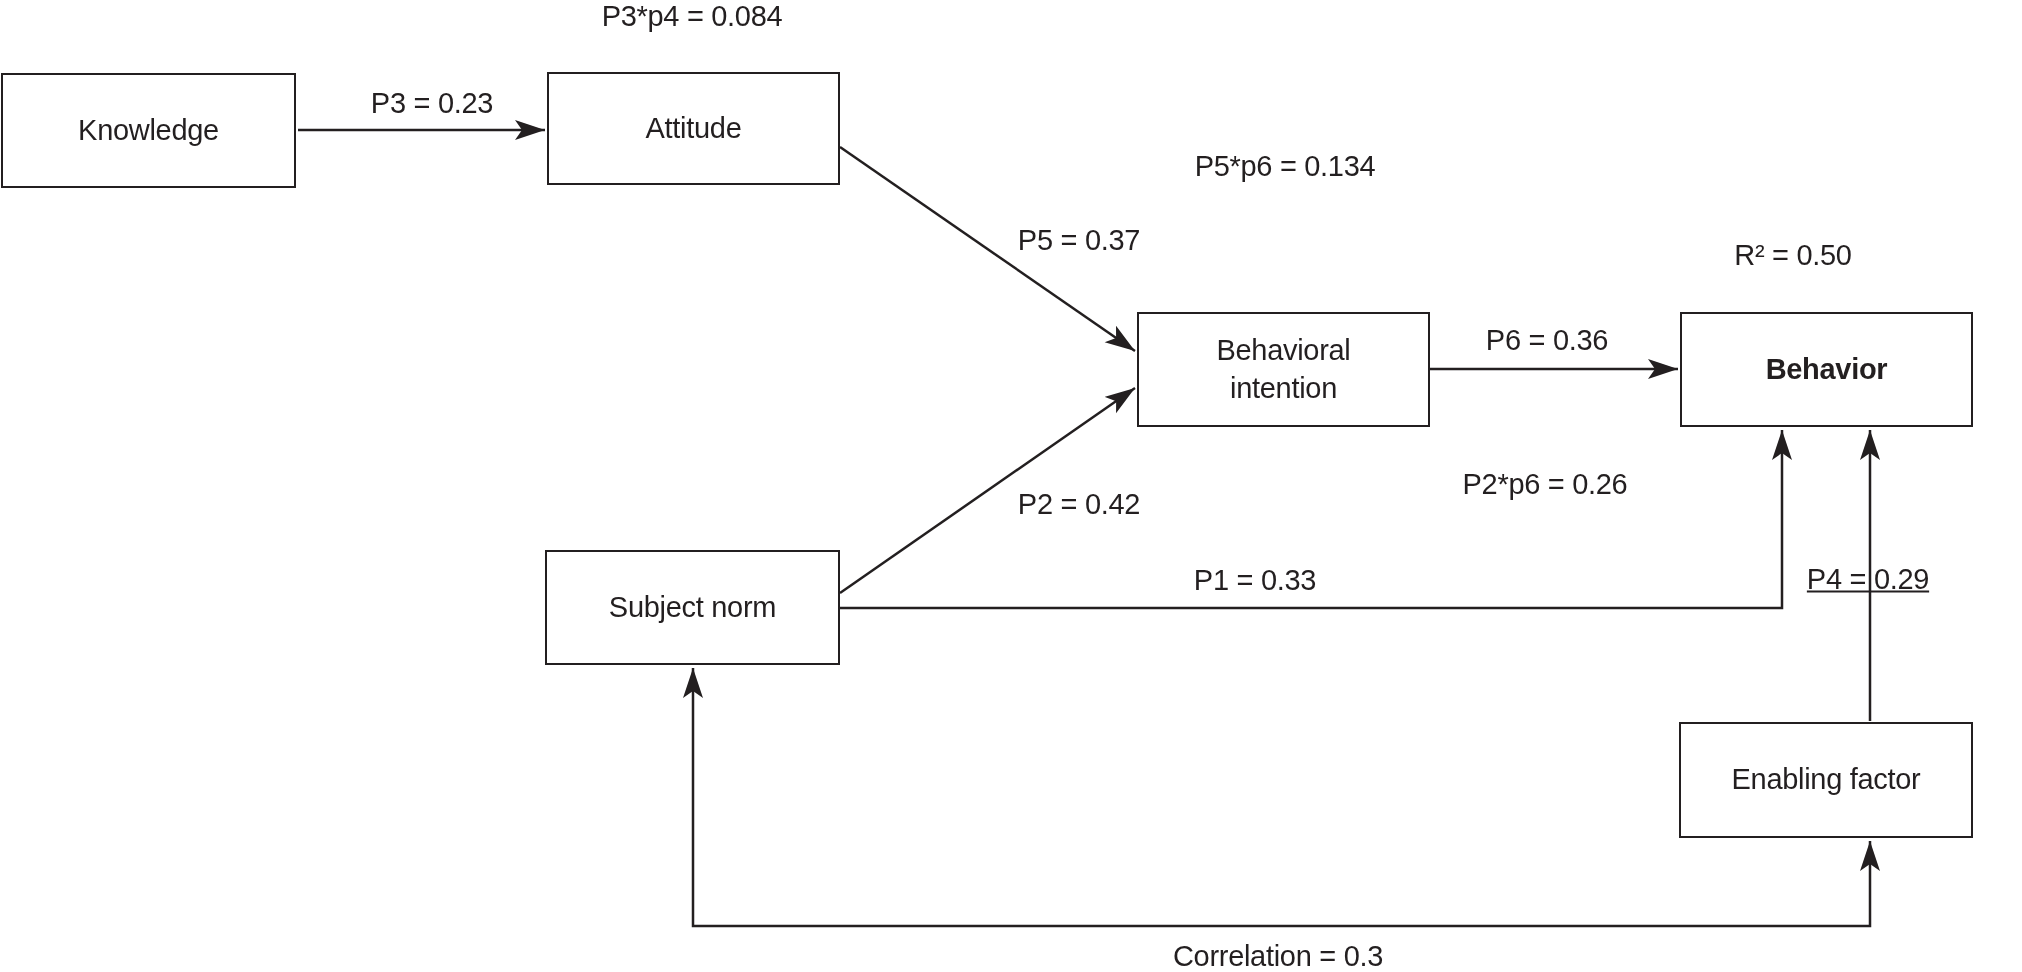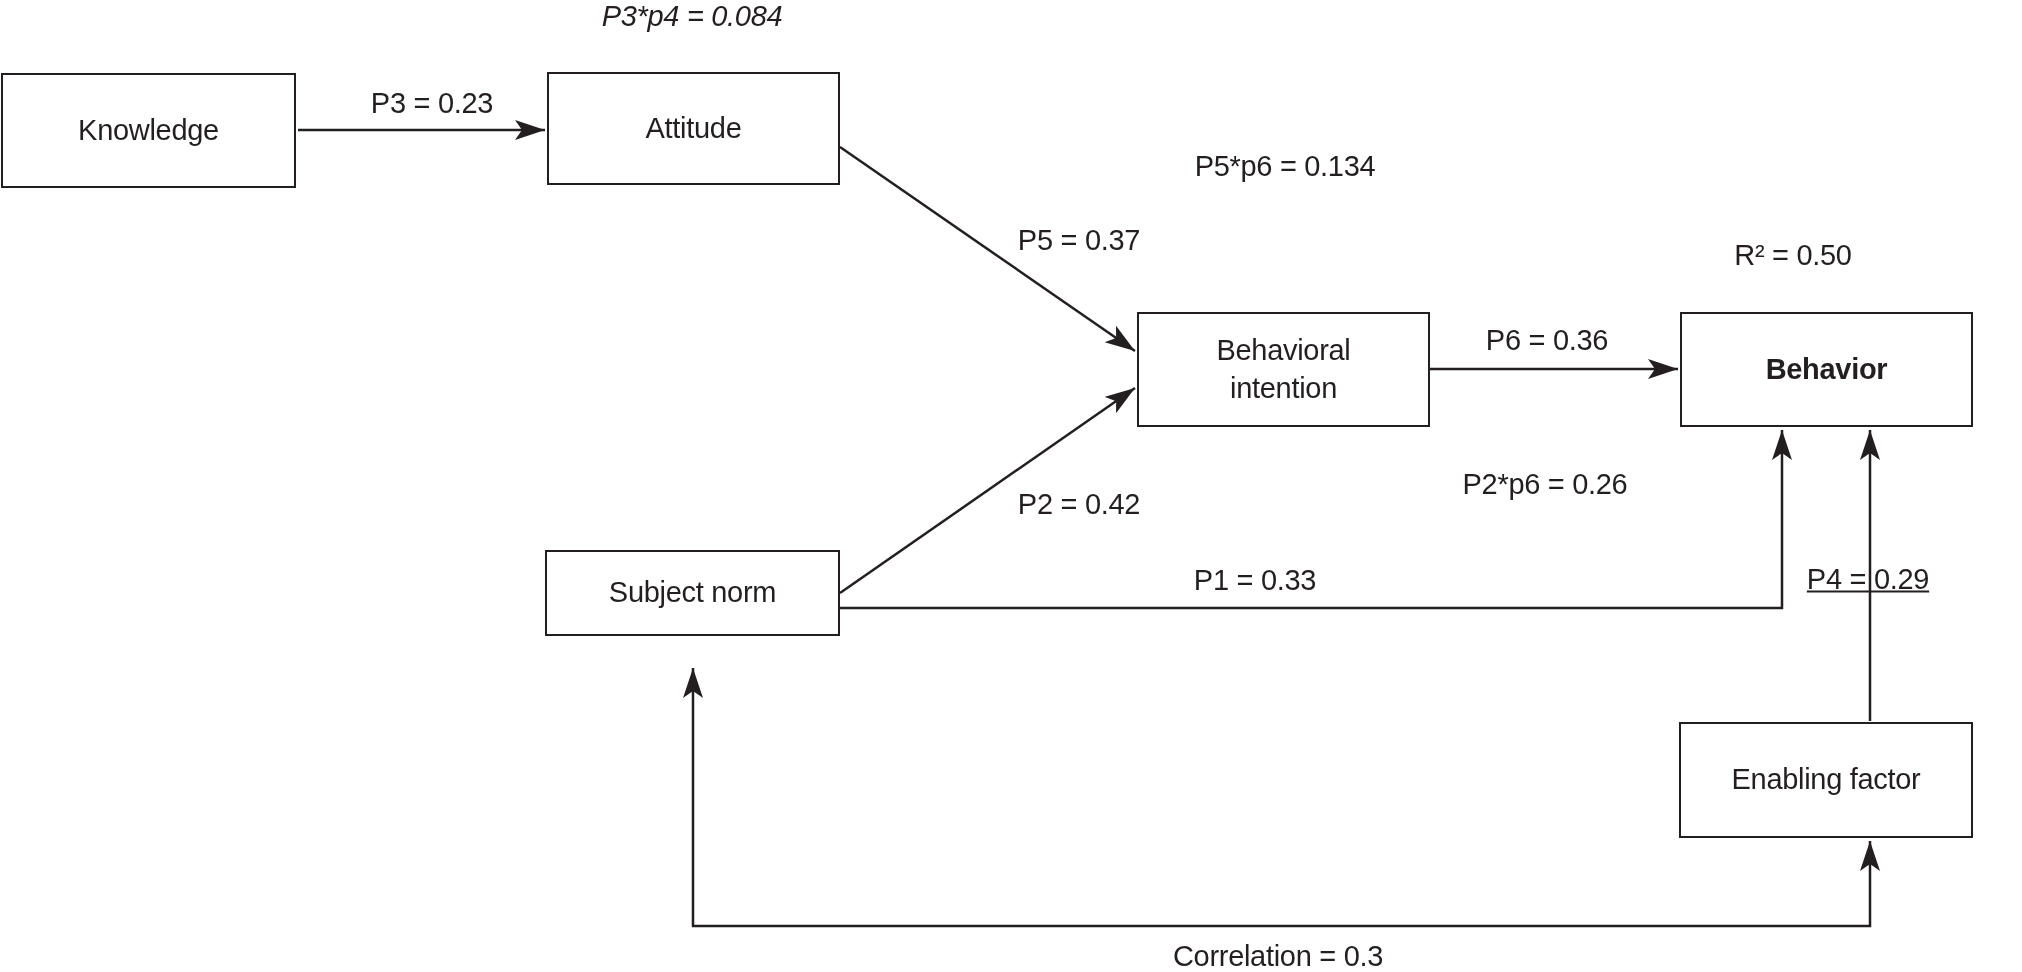--- a/index.html
+++ b/index.html
@@ -41,25 +41,25 @@
     transform: translate(-50%, -50%);
     font-size: 29px;
     letter-spacing: -0.3px;
     white-space: nowrap;
   }
   
   #node-knowledge        { left: 1px;    top: 73px;  width: 295px; height: 115px; text-align: center; }
   #node-attitude         { left: 547px;  top: 72px;  width: 293px; height: 113px; }
   #node-behavioral-intention { left: 1137px; top: 312px; width: 293px; height: 115px; }
   #node-behavior         { left: 1680px; top: 312px; width: 293px; height: 115px; font-weight: bold; }
-  #node-subject-norm     { left: 545px;  top: 550px; width: 295px; height: 86px; }
+  #node-subject-norm     { left: 545px;  top: 550px; width: 295px; height: 115px; }
   #node-enabling-factor  { left: 1679px; top: 722px; width: 294px; height: 116px; justify-content: center; }
   
   #lbl-p3   { left: 432px;  top: 103px; }
-  #lbl-p3p4 { left: 692px;  top: 16px; font-style: italic;  }
+  #lbl-p3p4 { left: 692px;  top: 16px;  }
   #lbl-p5   { left: 1079px; top: 240px; }
   #lbl-p5p6 { left: 1285px; top: 166px; }
   #lbl-p2   { left: 1079px; top: 504px; }
   #lbl-p6   { left: 1547px; top: 340px; }
   #lbl-r2   { left: 1793px; top: 255px; }
   #lbl-p2p6 { left: 1545px; top: 484px; }
   #lbl-p1   { left: 1255px; top: 580px; }
   #lbl-p4   { left: 1868px; top: 579px; text-decoration: underline; }
   #lbl-corr { left: 1278px; top: 956px; }
 </style>

